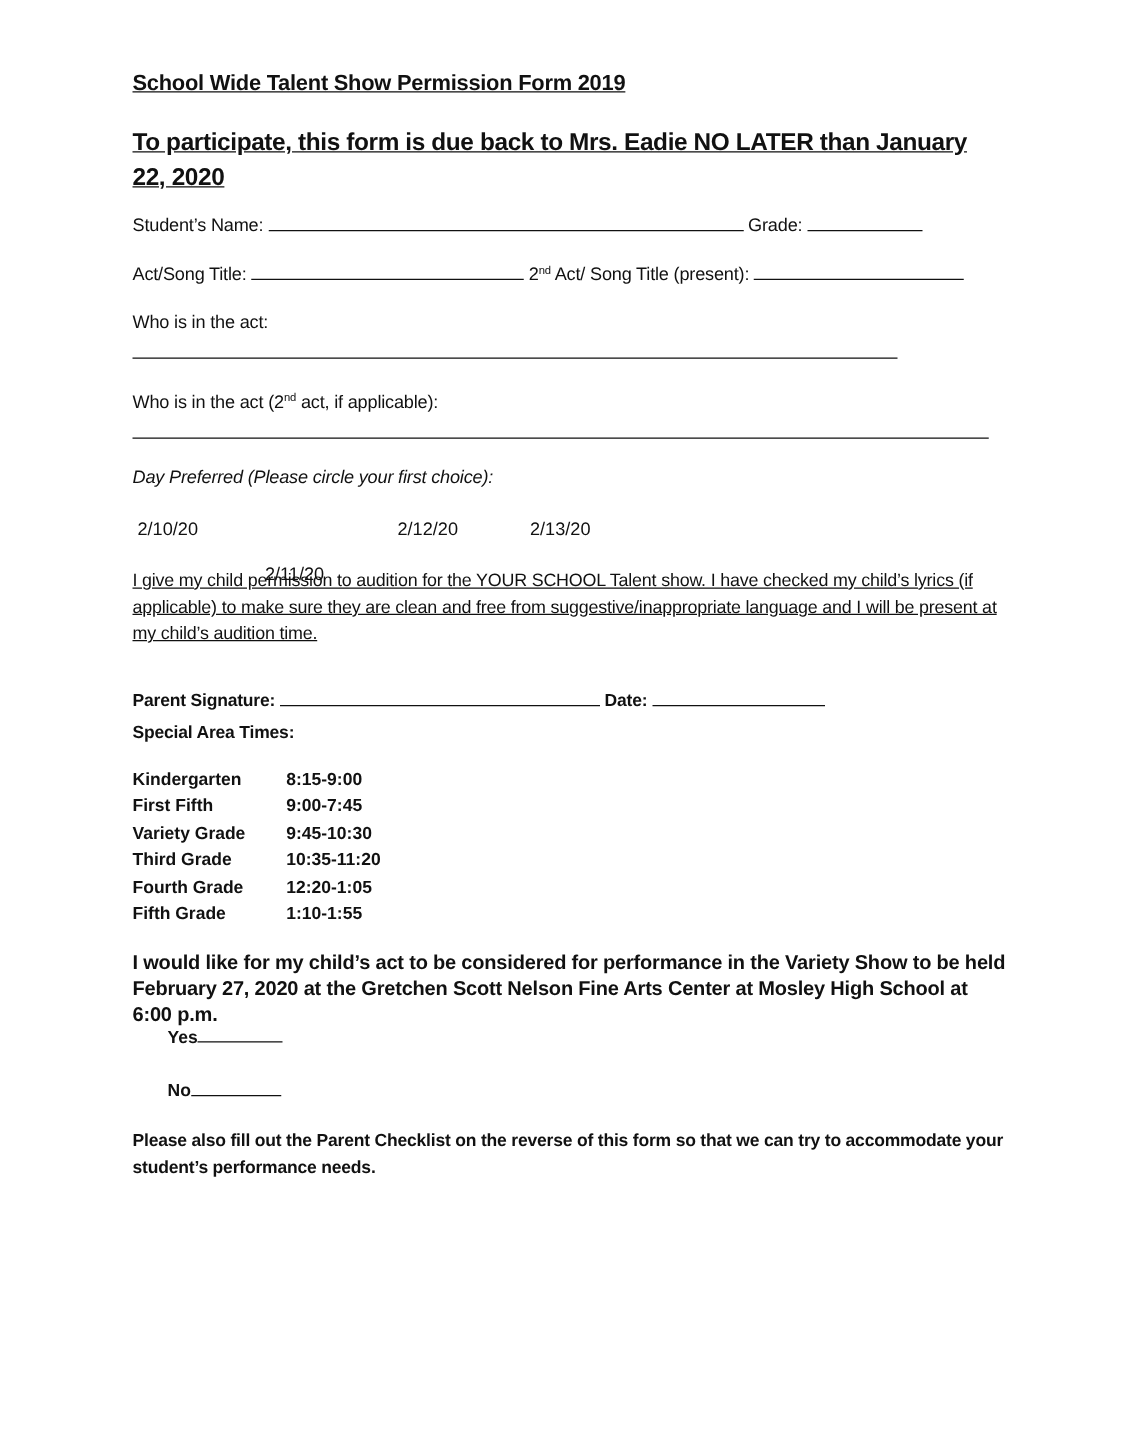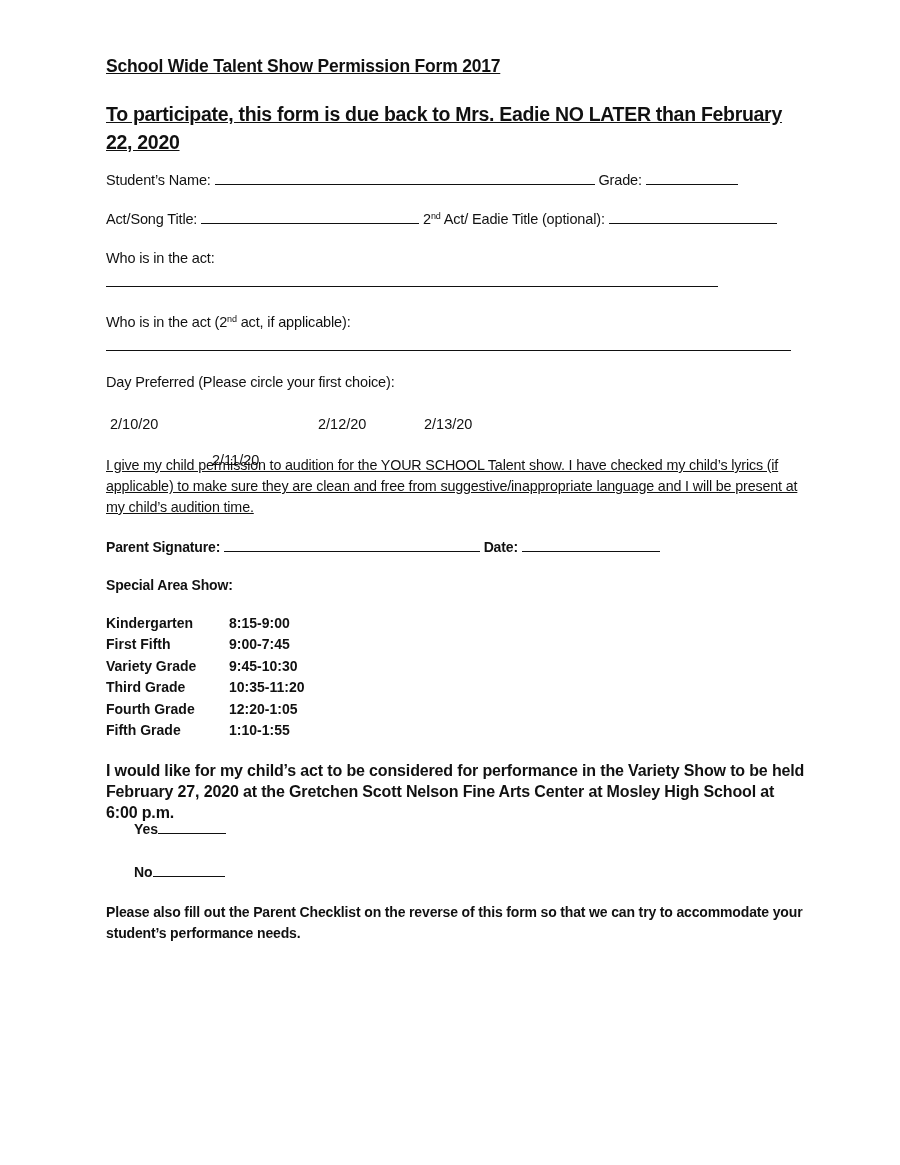--- a/index.html
+++ b/index.html
@@ -117,64 +117,64 @@
       font-weight: bold;
       line-height: 21px;
       letter-spacing: -0.15px;
     }
   </style>
 </head>
 <body>
 
 <div class="page">
 
-  <div class="title">School Wide Talent Show Permission Form 2017</div>
-
-  <div class="due">To participate, this form is due back to Mrs. Eadie NO LATER than February 22, 2020</div>
+  <div class="title">School Wide Talent Show Permission Form 2019</div>
+
+  <div class="due">To participate, this form is due back to Mrs. Eadie NO LATER than January 22, 2020</div>
 
   <div class="line" style="top:172px;">
     <span>Student’s Name:</span>
     <span class="blank" style="width:380px;"></span>
     <span>Grade:</span>
     <span class="blank" style="width:92px;"></span>
   </div>
 
   <div class="line" style="top:211px;">
     <span>Act/Song Title:</span>
     <span class="blank" style="width:218px;"></span>
-    <span><span>2</span><sup>nd</sup><span> Act/ Eadie Title (optional):</span></span>
+    <span><span>2</span><sup>nd</sup><span> Act/ Song Title (present):</span></span>
     <span class="blank" style="width:168px;"></span>
   </div>
 
   <div class="line" style="top:250px;">Who is in the act:</div>
   <div class="full-rule" style="top:286px; width:612px;"></div>
 
   <div class="line" style="top:314px;">
     <span>Who is in the act (2</span><sup>nd</sup><span> act, if applicable):</span>
   </div>
   <div class="full-rule" style="top:350px; width:685px;"></div>
 
-  <div class="line" style="top:374px;">Day Preferred (Please circle your first choice):</div>
+  <div class="line" style="top:374px;font-style:italic;">Day Preferred (Please circle your first choice):</div>
   <div class="dates">
     <span style="left:0;">2/10/20</span>
     <span style="left:102px;margin-top:36px;">2/11/20</span>
     <span style="left:208px;">2/12/20</span>
     <span style="left:314px;">2/13/20</span>
   </div>
 
   <div class="para">I give my child permission to audition for the YOUR SCHOOL Talent show. I have checked my child’s lyrics (if applicable) to make sure they are clean and free from suggestive/inappropriate language and I will be present at my child’s audition time.</div>
 
-  <div class="line bold" style="top:539px; font-size:14px;">
+  <div class="line bold" style="top:552px; font-size:14px;">
     <span>Parent Signature:</span>
     <span class="blank" style="width:256px;"></span>
     <span>Date:</span>
     <span class="blank" style="width:138px;"></span>
   </div>
 
-  <div class="line bold" style="top:577px; font-size:14px;">Special Area Show:</div>
+  <div class="line bold" style="top:577px; font-size:14px;">Special Area Times:</div>
 
   <div class="times">
     <div class="row">
       <span class="grade">Kindergarten</span>
       <span class="time">8:15-9:00</span>
     </div>
     <div class="row">
       <span class="grade">First Fifth</span>
       <span class="time">9:00-7:45</span>
     </div>

